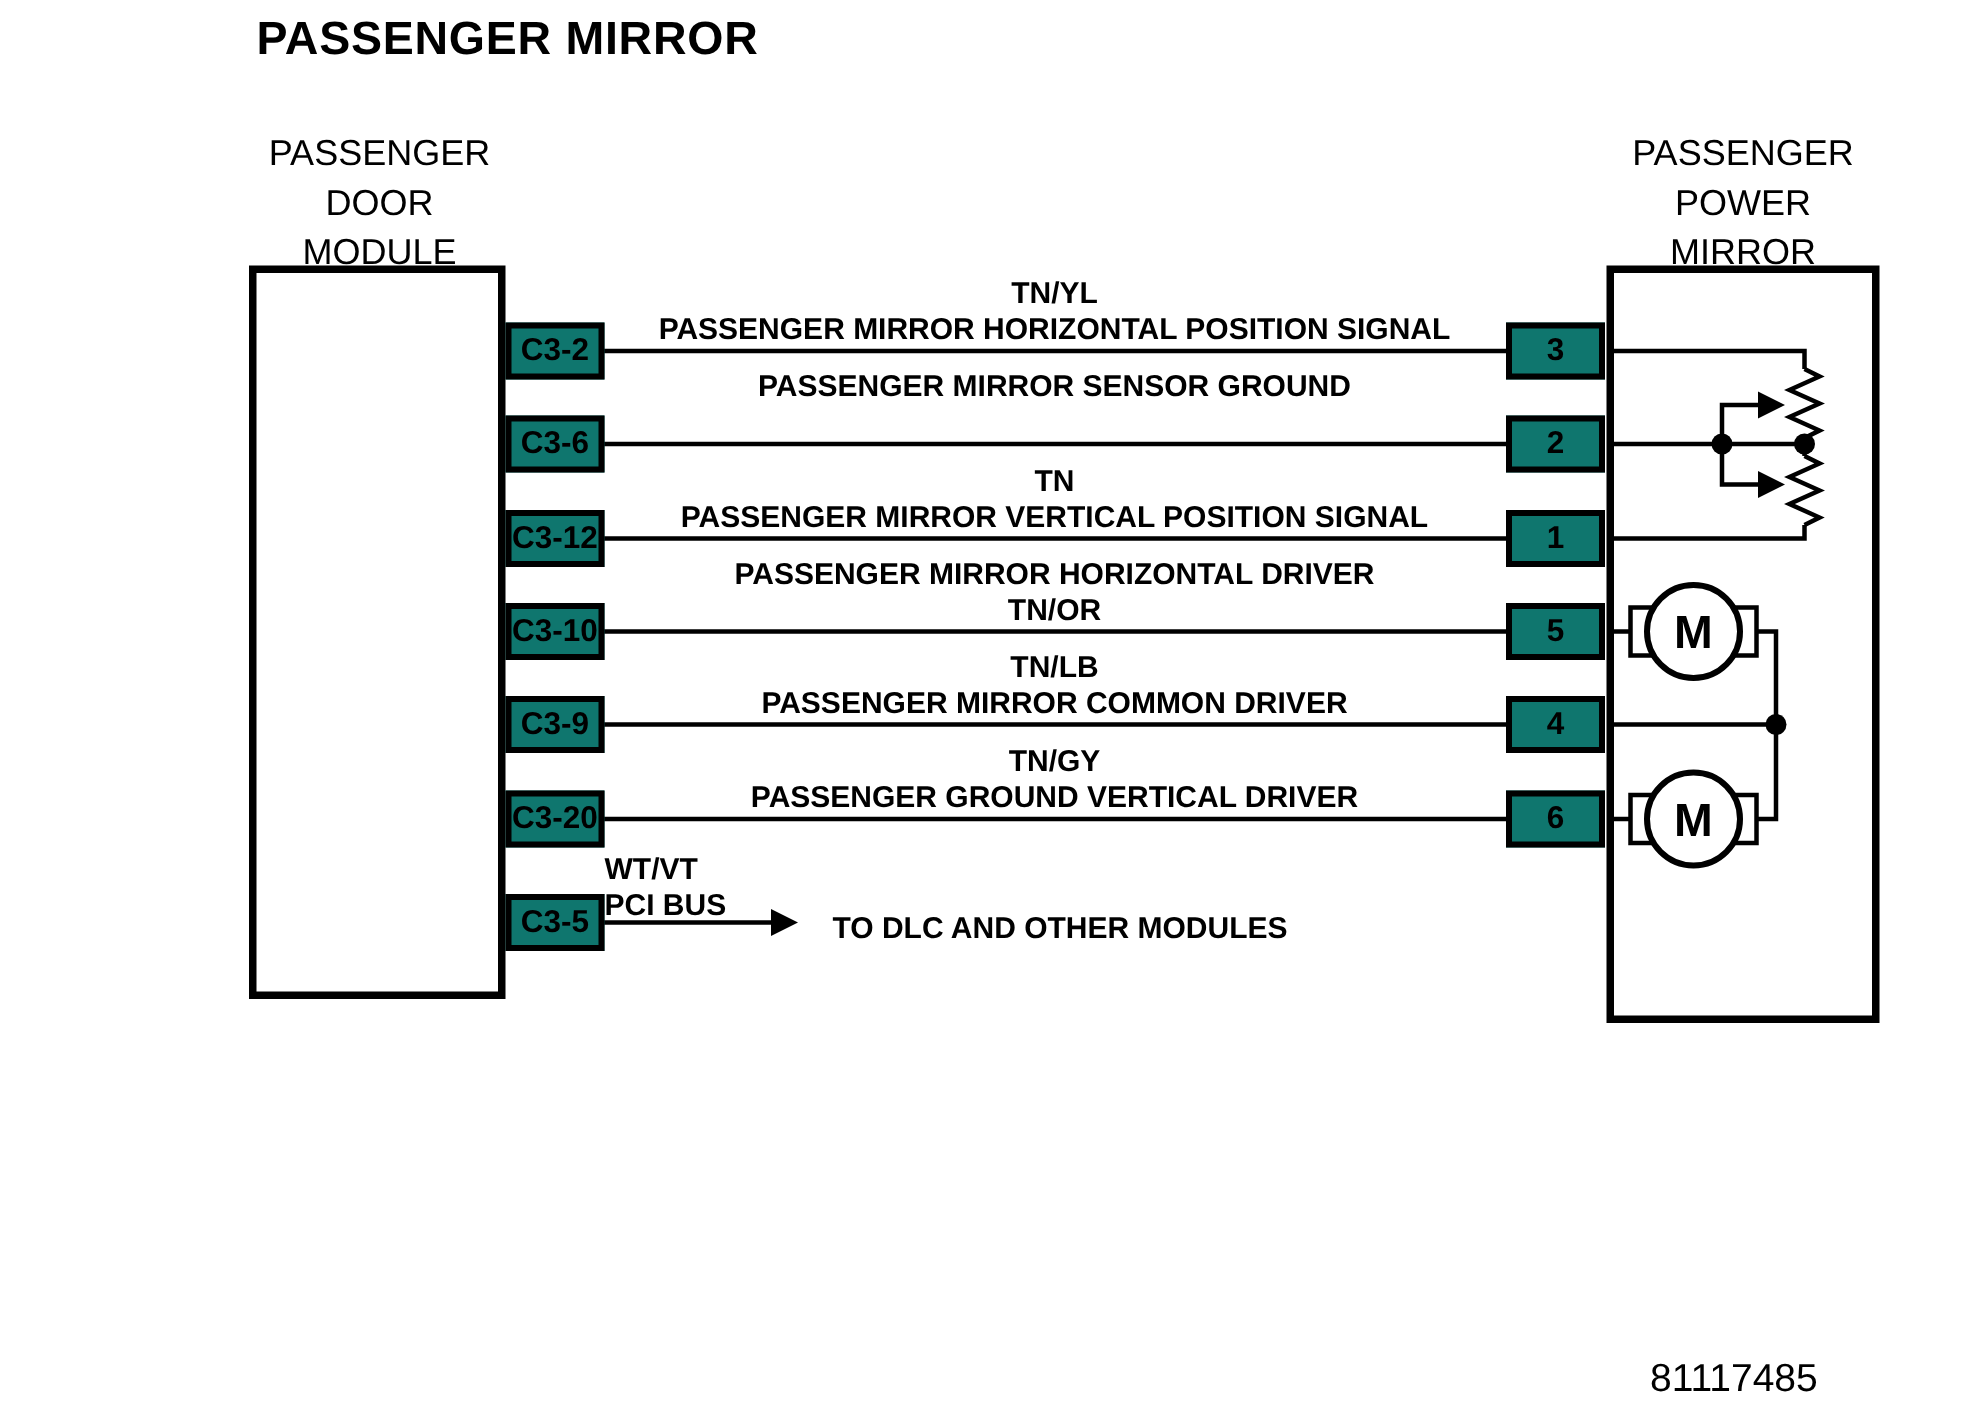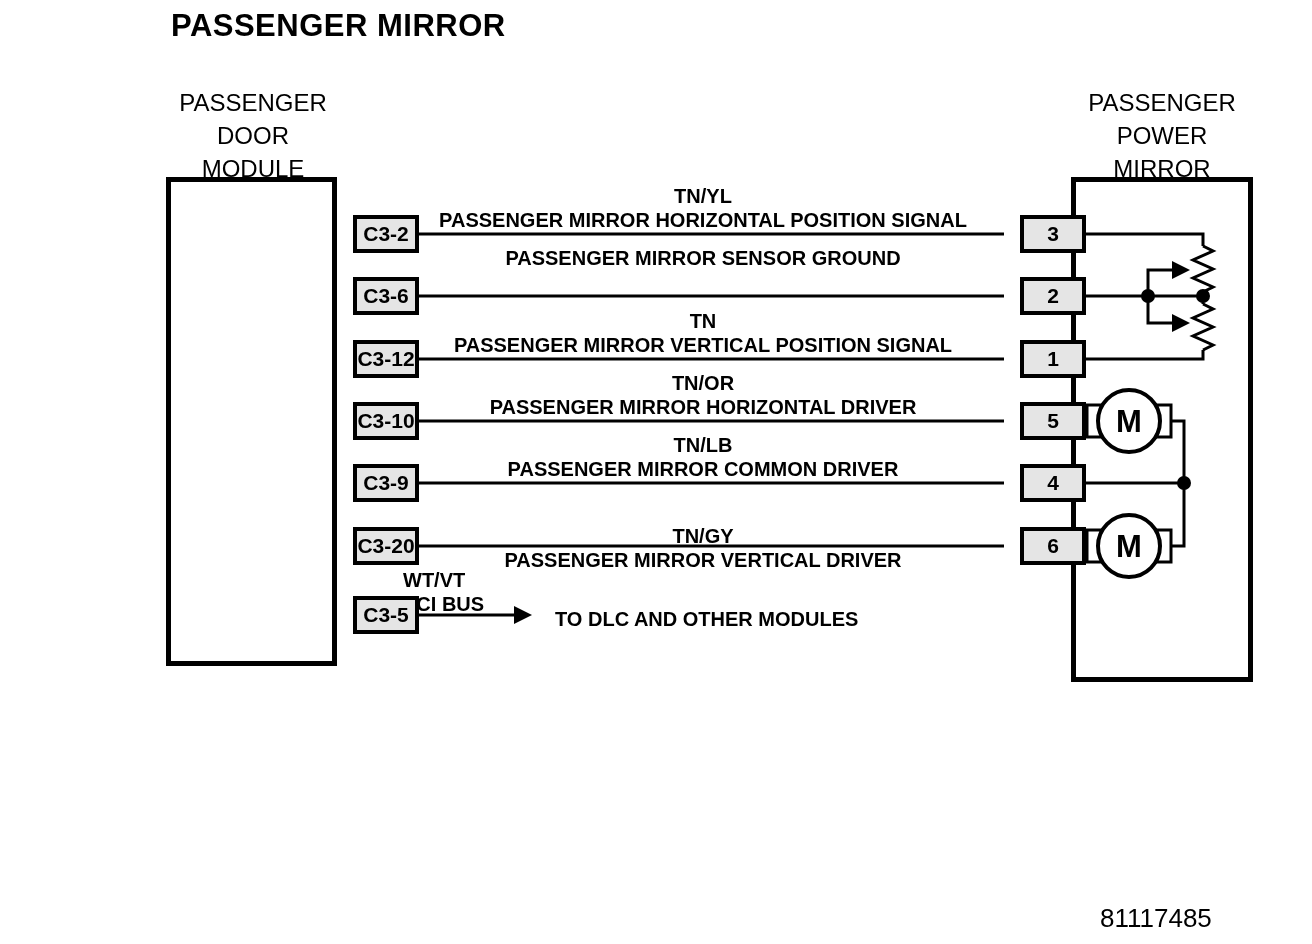--- a/index.html
+++ b/index.html
@@ -14,34 +14,34 @@
   .module-header {
     position:absolute; width:220px; text-align:center;
     font-size:24px; font-weight:normal; line-height:33px; white-space:pre-line;
   }
   #left-header  { left:143px; top:86px; }
   #right-header { left:1052px; top:86px; }
   .module-box { position:absolute; border:5px solid #000; background:#fff; }
   #left-box  { left:166px; top:177px; width:161px; height:479px; }
   #right-box { left:1071px; top:177px; width:172px; height:495px; }
   .pin {
-    position:absolute; width:58px; height:30px; border:4px solid #000; background:#e5e5e5;
+    position:absolute; width:58px; height:30px; border:4px solid #000; background:#0f766e;
     display:flex; align-items:center; justify-content:center;
-    font-size:21px; font-weight:bold; z-index:3;margin-left:16px;
+    font-size:21px; font-weight:bold; z-index:3;
   }
   .lp { left:337px; }
   .rp { left:1004px; }
   .py1 { top:215px; } .py2 { top:277px; } .py3 { top:340px; }
   .py4 { top:402px; } .py5 { top:464px; } .py6 { top:527px; } .py7 { top:596px; }
   .wlabel {
     position:absolute; left:403px; width:600px; text-align:center;
     font-size:20px; font-weight:bold; line-height:24px; white-space:nowrap; z-index:2;
   }
   .wl1 { top:184px; } .wl2 { top:246px; } .wl3 { top:309px; }
-  .wl4 { top:371px; } .wl5 { top:433px; } .wl6 { top:496px;margin-top:28px; }
+  .wl4 { top:371px; } .wl5 { top:433px; } .wl6 { top:496px; }
   .w7c {
     position:absolute; left:403px; width:100px; top:568px; text-align:left;
     font-size:20px; font-weight:bold; line-height:24px; white-space:nowrap; z-index:2;
   }
   .w7d {
     position:absolute; left:535px; top:606px;
     font-size:20px; font-weight:bold; line-height:26px; white-space:nowrap; z-index:2;margin-left:20px;
   }
   .part-number {
     position:absolute; left:1100px; top:903px; width:162px; text-align:left;
@@ -86,30 +86,30 @@
     <div>PASSENGER MIRROR HORIZONTAL POSITION SIGNAL</div>
   </div>
   <div class="wlabel wl2">
     <div>PASSENGER MIRROR SENSOR GROUND</div>
   </div>
   <div class="wlabel wl3">
     <div>TN</div>
     <div>PASSENGER MIRROR VERTICAL POSITION SIGNAL</div>
   </div>
   <div class="wlabel wl4">
+    <div>PASSENGER MIRROR HORIZONTAL DRIVER</div>
     <div>TN/OR</div>
-    <div>PASSENGER MIRROR HORIZONTAL DRIVER</div>
   </div>
   <div class="wlabel wl5">
     <div>TN/LB</div>
     <div>PASSENGER MIRROR COMMON DRIVER</div>
   </div>
   <div class="wlabel wl6">
     <div>TN/GY</div>
-    <div>PASSENGER MIRROR VERTICAL DRIVER</div>
+    <div>PASSENGER GROUND VERTICAL DRIVER</div>
   </div>
   <div class="w7c">
     <div>WT/VT</div>
     <div>PCI BUS</div>
   </div>
   <div class="w7d">TO DLC AND OTHER MODULES</div>
 
   <div class="part-number">81117485</div>
 
   <svg class="overlay" width="1312" height="944" viewBox="0 0 1312 944">

